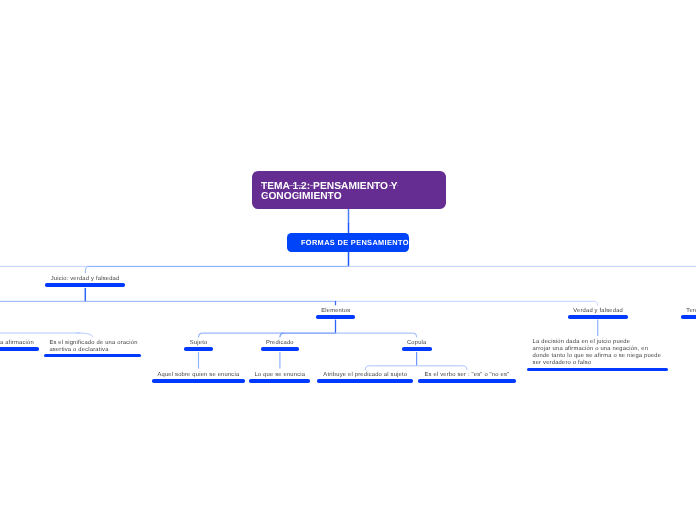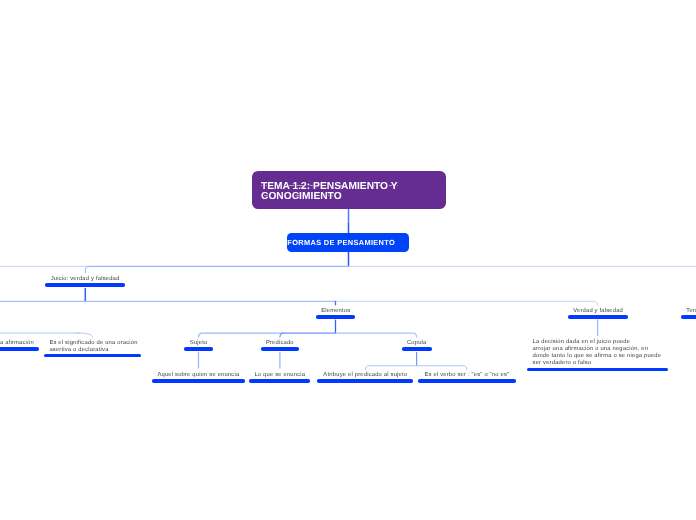--- a/index.html
+++ b/index.html
@@ -15,21 +15,21 @@
                text-align:center;white-space:nowrap;padding-top:2.1px;}
   .node .label.multi{white-space:normal;text-align:left;}
   .node .bar{height:3.4px;border-radius:1.8px;background:#0039ff;}
 
   .rootbox{position:absolute;background:#652D91;border-radius:6px;box-sizing:border-box;
            padding:10.5px 9.5px 0 9.5px;}
   .rootbox .t{filter:blur(0px);color:#ffffff;font-weight:bold;font-size:10.2px;line-height:10.8px;
               letter-spacing:0.04px;text-decoration:underline;text-underline-offset:-4px;text-decoration-color:rgba(255,255,255,0.52);}
 
   .subbox{position:absolute;background:#0044fa;border-radius:4.5px;box-sizing:border-box;
-          display:flex;align-items:center;justify-content:flex-start;}
+          display:flex;align-items:center;justify-content:flex-end;}
   .subbox .t{filter:blur(0px);color:#ffffff;font-weight:bold;font-size:7.4px;letter-spacing:0.35px;}
 </style>
 </head>
 <body>
 
 <div id="canvas">
 
 <svg id="links" viewBox="0 0 696 520" xmlns="http://www.w3.org/2000/svg" shape-rendering="geometricPrecision">
   <g fill="none" stroke-linecap="butt" stroke-linejoin="round">
 

